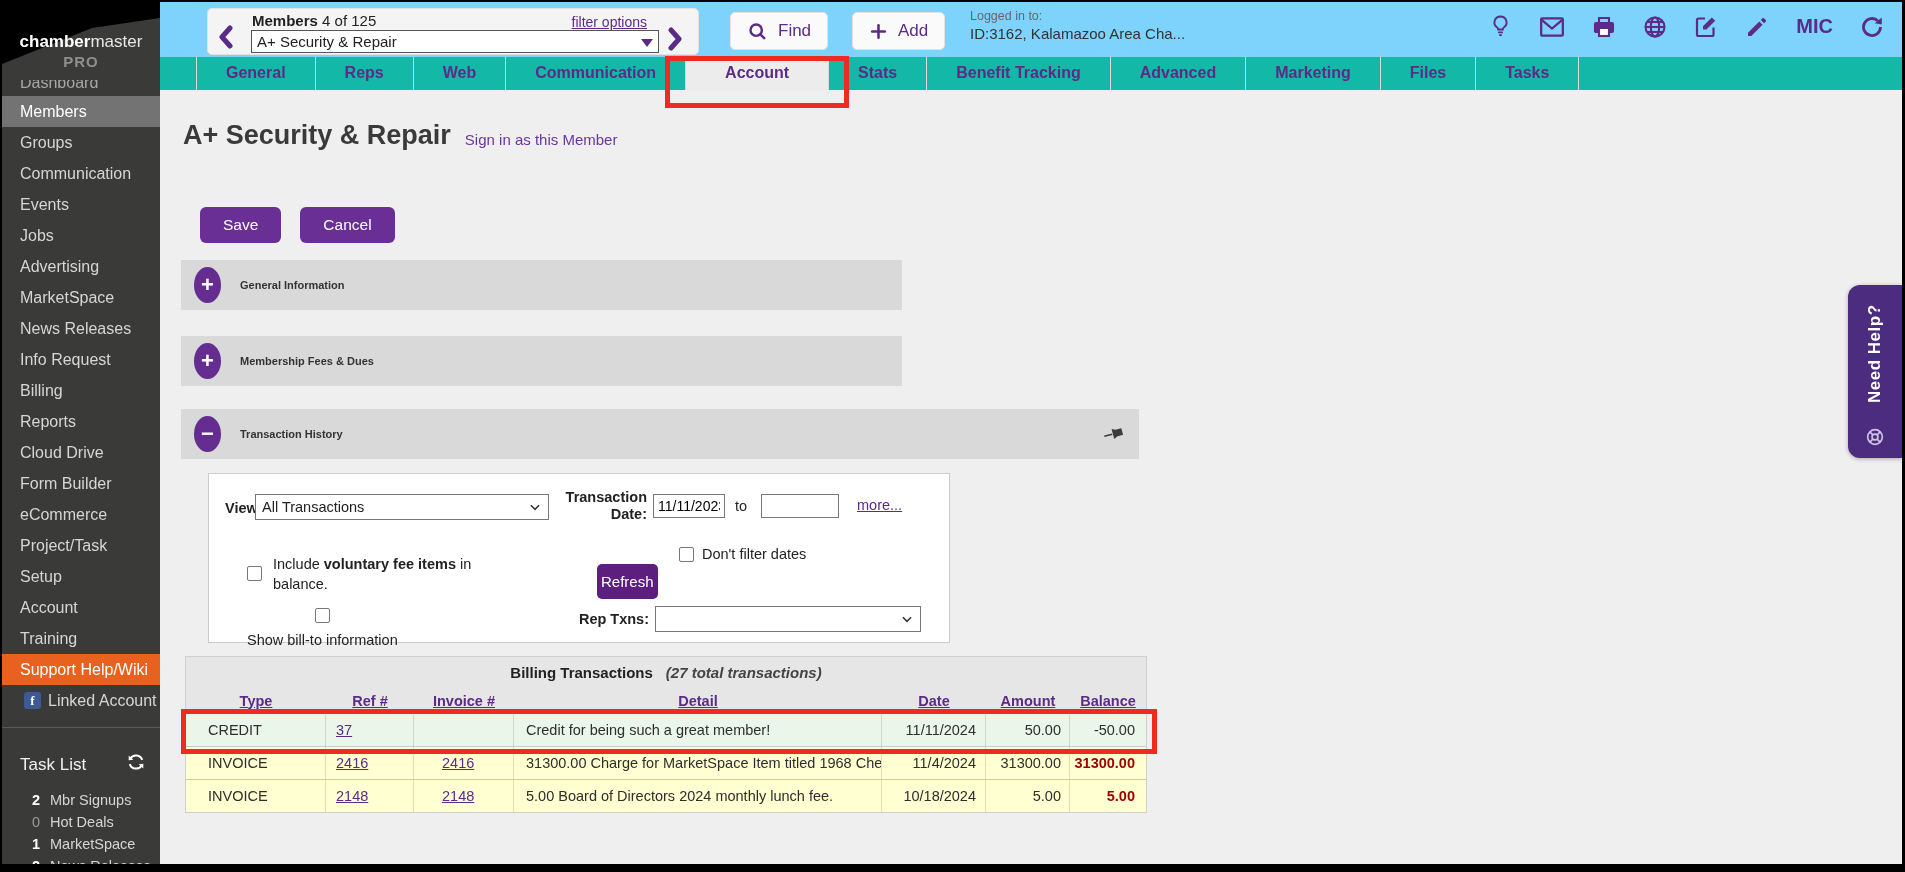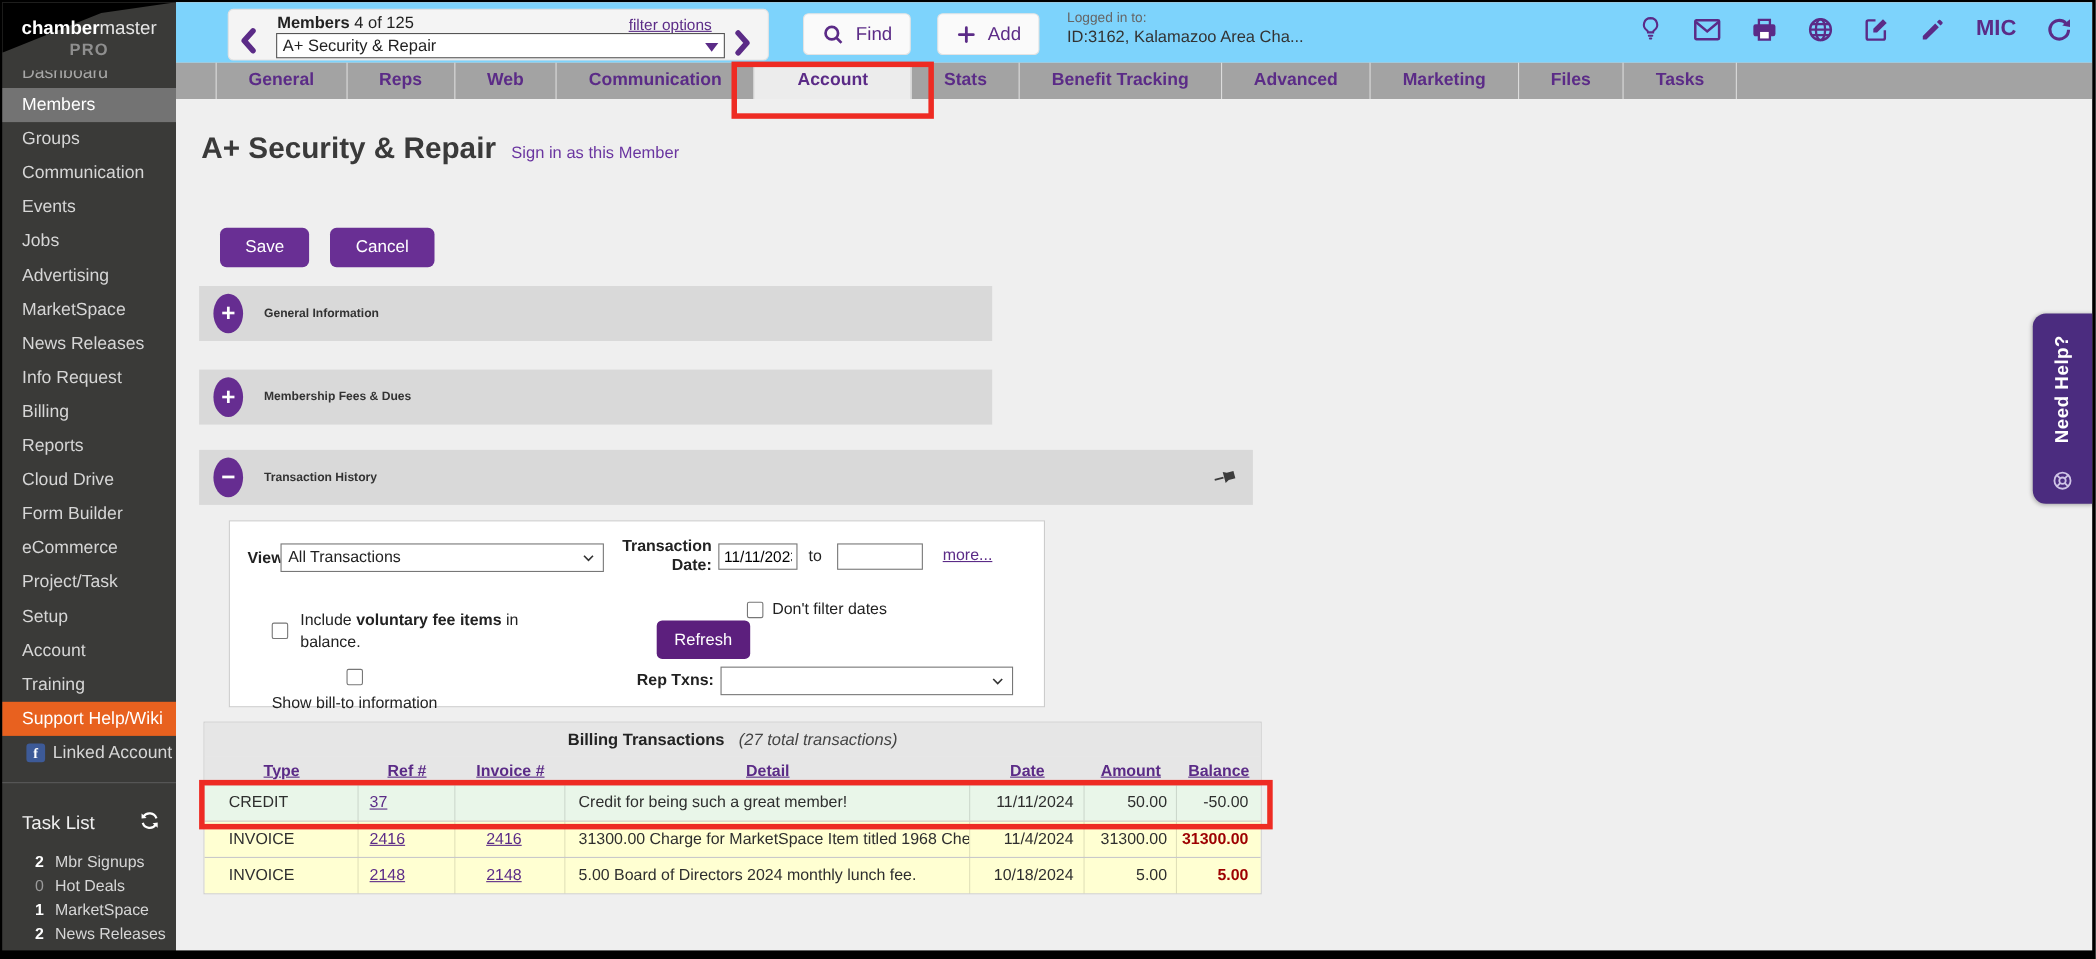--- a/index.html
+++ b/index.html
@@ -1,20 +1,20 @@
 <!DOCTYPE html>
 <html><head>
 <meta charset="utf-8">
 <style>
   * { margin:0; padding:0; box-sizing:border-box; }
   html,body { background:#202020; font-family:"Liberation Sans","DejaVu Sans",sans-serif; }
   #app { position:relative; width:1905px; height:872px; background:#000; overflow:hidden; }
 
   
-  #sidebar { position:absolute; left:2px; top:2px; bottom:8px; width:158px; background:#3a3a38; overflow:hidden; }
+  #sidebar { position:absolute; left:2px; top:18px; bottom:8px; width:158px; background:#3a3a38; overflow:hidden; }
   .logo { position:relative; height:62px; text-align:center; padding-top:14px; }
   .logo::before { content:""; position:absolute; inset:0; background:#000; clip-path:polygon(0 0,100% 0,57% 16%,0 74%); }
   .logo-line1 { position:relative; z-index:1; font-size:17px; color:#e6e6e6; }
   .logo-line1 b { color:#fff; }
   .logo-line2 { position:relative; z-index:1; font-size:15px; font-weight:bold; color:#8f8f8f; letter-spacing:1px; margin-top:1px; }
   .nav-item { height:31px; line-height:31px; padding-left:18px; font-size:16px; color:#d6d6d6; cursor:pointer; white-space:nowrap; }
   .nav-item.clipped { height:16px; overflow:hidden; }
   .nav-item.clipped span { display:block; margin-top:-13px; color:#a7a7a7; }
   .nav-item.selected { background:#737373; color:#fff; }
   .nav-item.orange { background:#e8611f; color:#fff; }
@@ -45,21 +45,21 @@
   .hbtn.find { left:570px; }
   .hbtn.add { left:692px; }
   .loggedin { position:absolute; left:810px; top:7px; }
   .loggedin .l1 { font-size:12.5px; color:#666; }
   .loggedin .l2 { font-size:15px; color:#333; margin-top:2px; }
   .top-icons { position:absolute; right:18px; top:12px; display:flex; align-items:center; gap:27px; color:#5b2b87; }
   .top-icons .ticon { cursor:pointer; display:flex; }
   .mic { font-size:20px; font-weight:bold; color:#5b2b87; cursor:pointer; }
 
   
-  .tabstrip { position:relative; height:33px; background:#a3a3a3; display:flex; padding-left:36px; }
+  .tabstrip { position:relative; height:33px; background:#14b8a6; display:flex; padding-left:36px; }
   .tab { position:relative; height:33px; line-height:32px; padding:0 29px; font-size:16px; font-weight:bold; color:#5b2b87; border-left:1px solid #dcdcdc; cursor:pointer; white-space:nowrap; }
   .tab:last-child { border-right:1px solid #dcdcdc; }
   .tab.selected { background:#ececec; padding:0 39px; }
   .tab-annotation { position:absolute; left:-21px; right:-21px; top:-1px; height:52px; border:5px solid #ee2b23; z-index:6; pointer-events:none; }
 
   
   .content { position:relative; padding-left:21px; }
   .page-title-row { display:flex; align-items:center; margin:30px 0 0 2px; }
   .page-title { font-size:27px; font-weight:bold; color:#3a3a3a; }
   .signin-link { font-size:15px; color:#6a35a0; margin-left:14px; margin-top:7px; cursor:pointer; }
@@ -82,30 +82,30 @@
   .fp-view { position:absolute; left:46px; top:20px; width:294px; height:26px; border:1px solid #777; display:flex; align-items:center; justify-content:space-between; padding:0 6px; cursor:pointer; background:#fff; }
   .fp-datelabel { position:absolute; left:350px; top:15px; width:88px; text-align:right; line-height:17px; }
   .fp-date1 { position:absolute; left:444px; top:20px; width:72px; height:24px; border:1px solid #777; font-size:14px; padding:0 4px; font-family:inherit; }
   .fp-to { position:absolute; left:526px; top:24px; }
   .fp-date2 { position:absolute; left:552px; top:20px; width:78px; height:24px; border:1px solid #777; font-size:14px; padding:0 4px; font-family:inherit; }
   .fp-more { position:absolute; left:648px; top:23px; color:#5b2b87; text-decoration:underline; cursor:pointer; }
   .cb { display:inline-block; width:15px; height:15px; background:#fff; border:1.5px solid #777; border-radius:2px; vertical-align:-3px; cursor:pointer; }
   .fp-include-cb { position:absolute; left:38px; top:92px; }
   .fp-include { position:absolute; left:64px; top:80px; width:216px; line-height:20px; }
   .fp-dontfilter { position:absolute; left:470px; top:72px; display:flex; gap:8px; align-items:center; }
-  .fp-refresh { position:absolute; left:388px; top:90px; background:#5c1f7d; color:#fff; border:none; border-radius:5px; font-size:15px; padding:9px 16px; font-family:inherit; cursor:pointer; }
+  .fp-refresh { position:absolute; left:388px; top:90px; background:#5c1f7d; color:#fff; border:none; border-radius:5px; font-size:15px; padding:9px 4px; font-family:inherit; cursor:pointer; }
   .fp-billto { position:absolute; left:38px; top:134px; display:flex; gap:9px; align-items:center;flex-direction:column; }
   .fp-replabel { position:absolute; left:352px; top:137px; width:88px; text-align:right; }
   .fp-repsel { position:absolute; left:446px; top:132px; width:266px; height:26px; border:1px solid #777; display:flex; align-items:center; justify-content:flex-end; padding:0 6px; cursor:pointer; background:#fff; }
 
   
   .bt-table { position:relative; width:962px; margin:13px 0 0 4px; border:1px solid #cfcfcf; font-size:14.5px; color:#2e2e2e; }
   .bt-titlerow { height:31px; background:#e6e6e6; display:flex; align-items:center; justify-content:center; gap:13px; }
   .bt-title { font-weight:bold; font-size:15px; color:#222; }
-  .bt-subtitle { font-style:italic; font-size:15px; color:#444; }
+  .bt-subtitle { font-style:italic; font-size:15px; color:#444;font-weight:bold; }
   .bt-headrow { height:25px; background:#e6e6e6; display:flex; align-items:center; }
   .bt-headrow .hc { font-weight:bold; color:#5b2b87; text-decoration:underline; text-align:center; font-size:14.5px; }
   .bt-row { display:flex; align-items:center; height:33px; border-top:1px solid #c9c9c9; }
   .bt-row.green { background:#e9f6e9; }
   .bt-row.yellow { background:#ffffd2; }
   .cell { height:100%; display:flex; align-items:center; border-right:1px solid rgba(0,0,0,0.12); }
   .cell:last-child { border-right:none; }
   .c-type { width:140px; padding-left:22px; }
   .c-ref { width:88px; padding-left:10px; }
   .c-inv { width:100px; padding-left:28px; }

